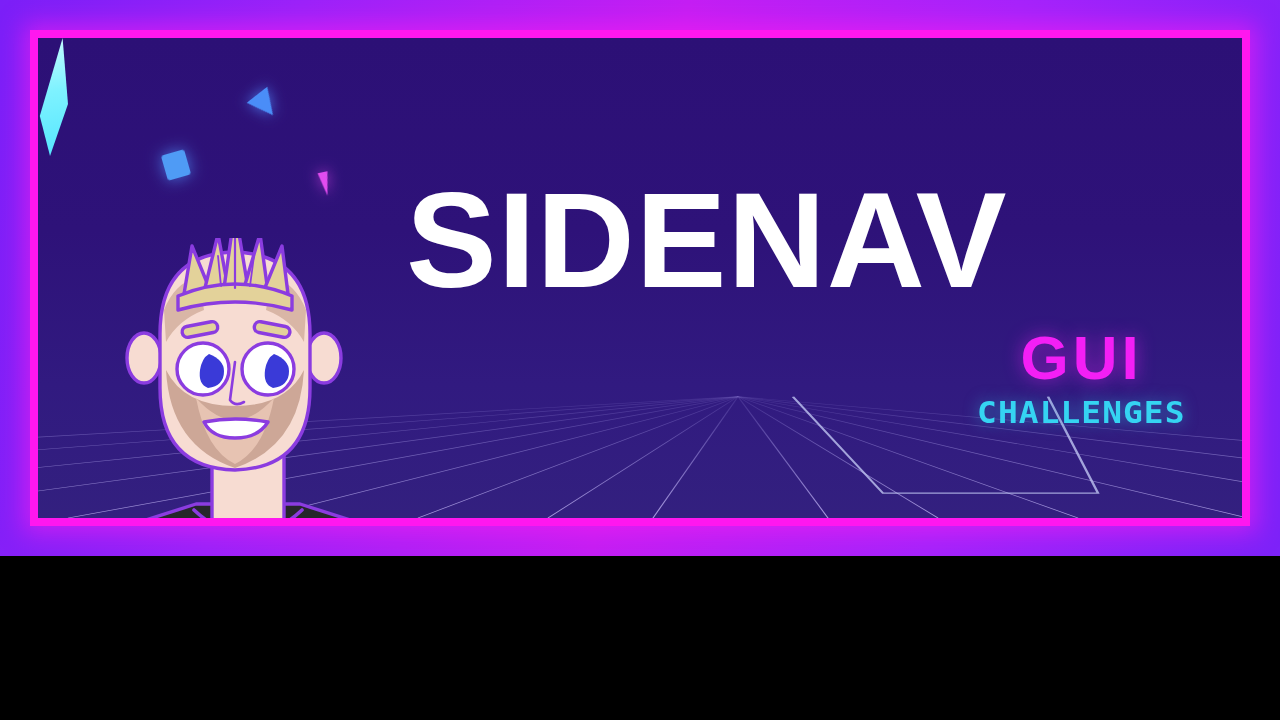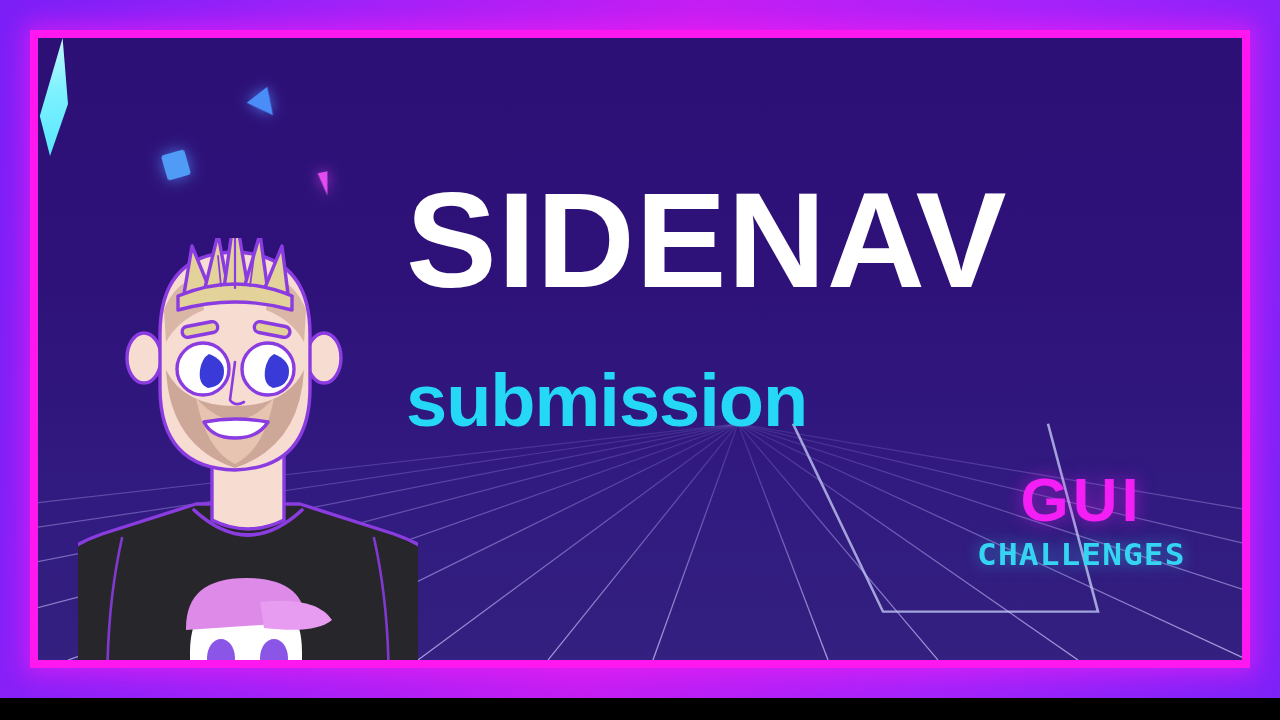--- a/index.html
+++ b/index.html
@@ -5,21 +5,21 @@
 <style>
   * { margin:0; padding:0; box-sizing:border-box; }
   html,body{
     width:1280px; height:720px; overflow:hidden;
     font-family:"Liberation Sans", sans-serif;
     background:#000;
   }
 
   
   #thumb{
-    position:relative; width:1280px; height:698px;
+    position:relative; width:1280px; height:556px;
     background:linear-gradient(100deg,#7b1ff7 0%, #9b22f9 22%, #c41ef3 50%, #a623fb 74%, #7d22f8 100%);
     overflow:hidden;
   }
   .frame-glow{
     position:absolute; left:30px; top:30px; right:30px; bottom:30px;
     background:#ff17ef;
     box-shadow:0 0 22px 6px rgba(255,30,240,.55);
   }
   
   .stage{
@@ -222,21 +222,20 @@
 
           <path d="M 108 390 Q 108 340 168 340 Q 226 340 228 384 L 108 392 Z" fill="#dd8ae8"></path>
           <path d="M 182 364 Q 238 358 254 382 Q 238 396 186 390 Z" fill="#e79bf1"></path>
         </g>
       </svg>
     </div>
 
     <div class="headline">SIDENAV</div>
 
     <div class="subline">
-      <span>submission</span>
     </div>
 
     <div class="logo">
       <span class="gui">GUI</span>
       <span class="challenges">CHALLENGES</span>
     </div>
 
   </div>
 </div>
 

